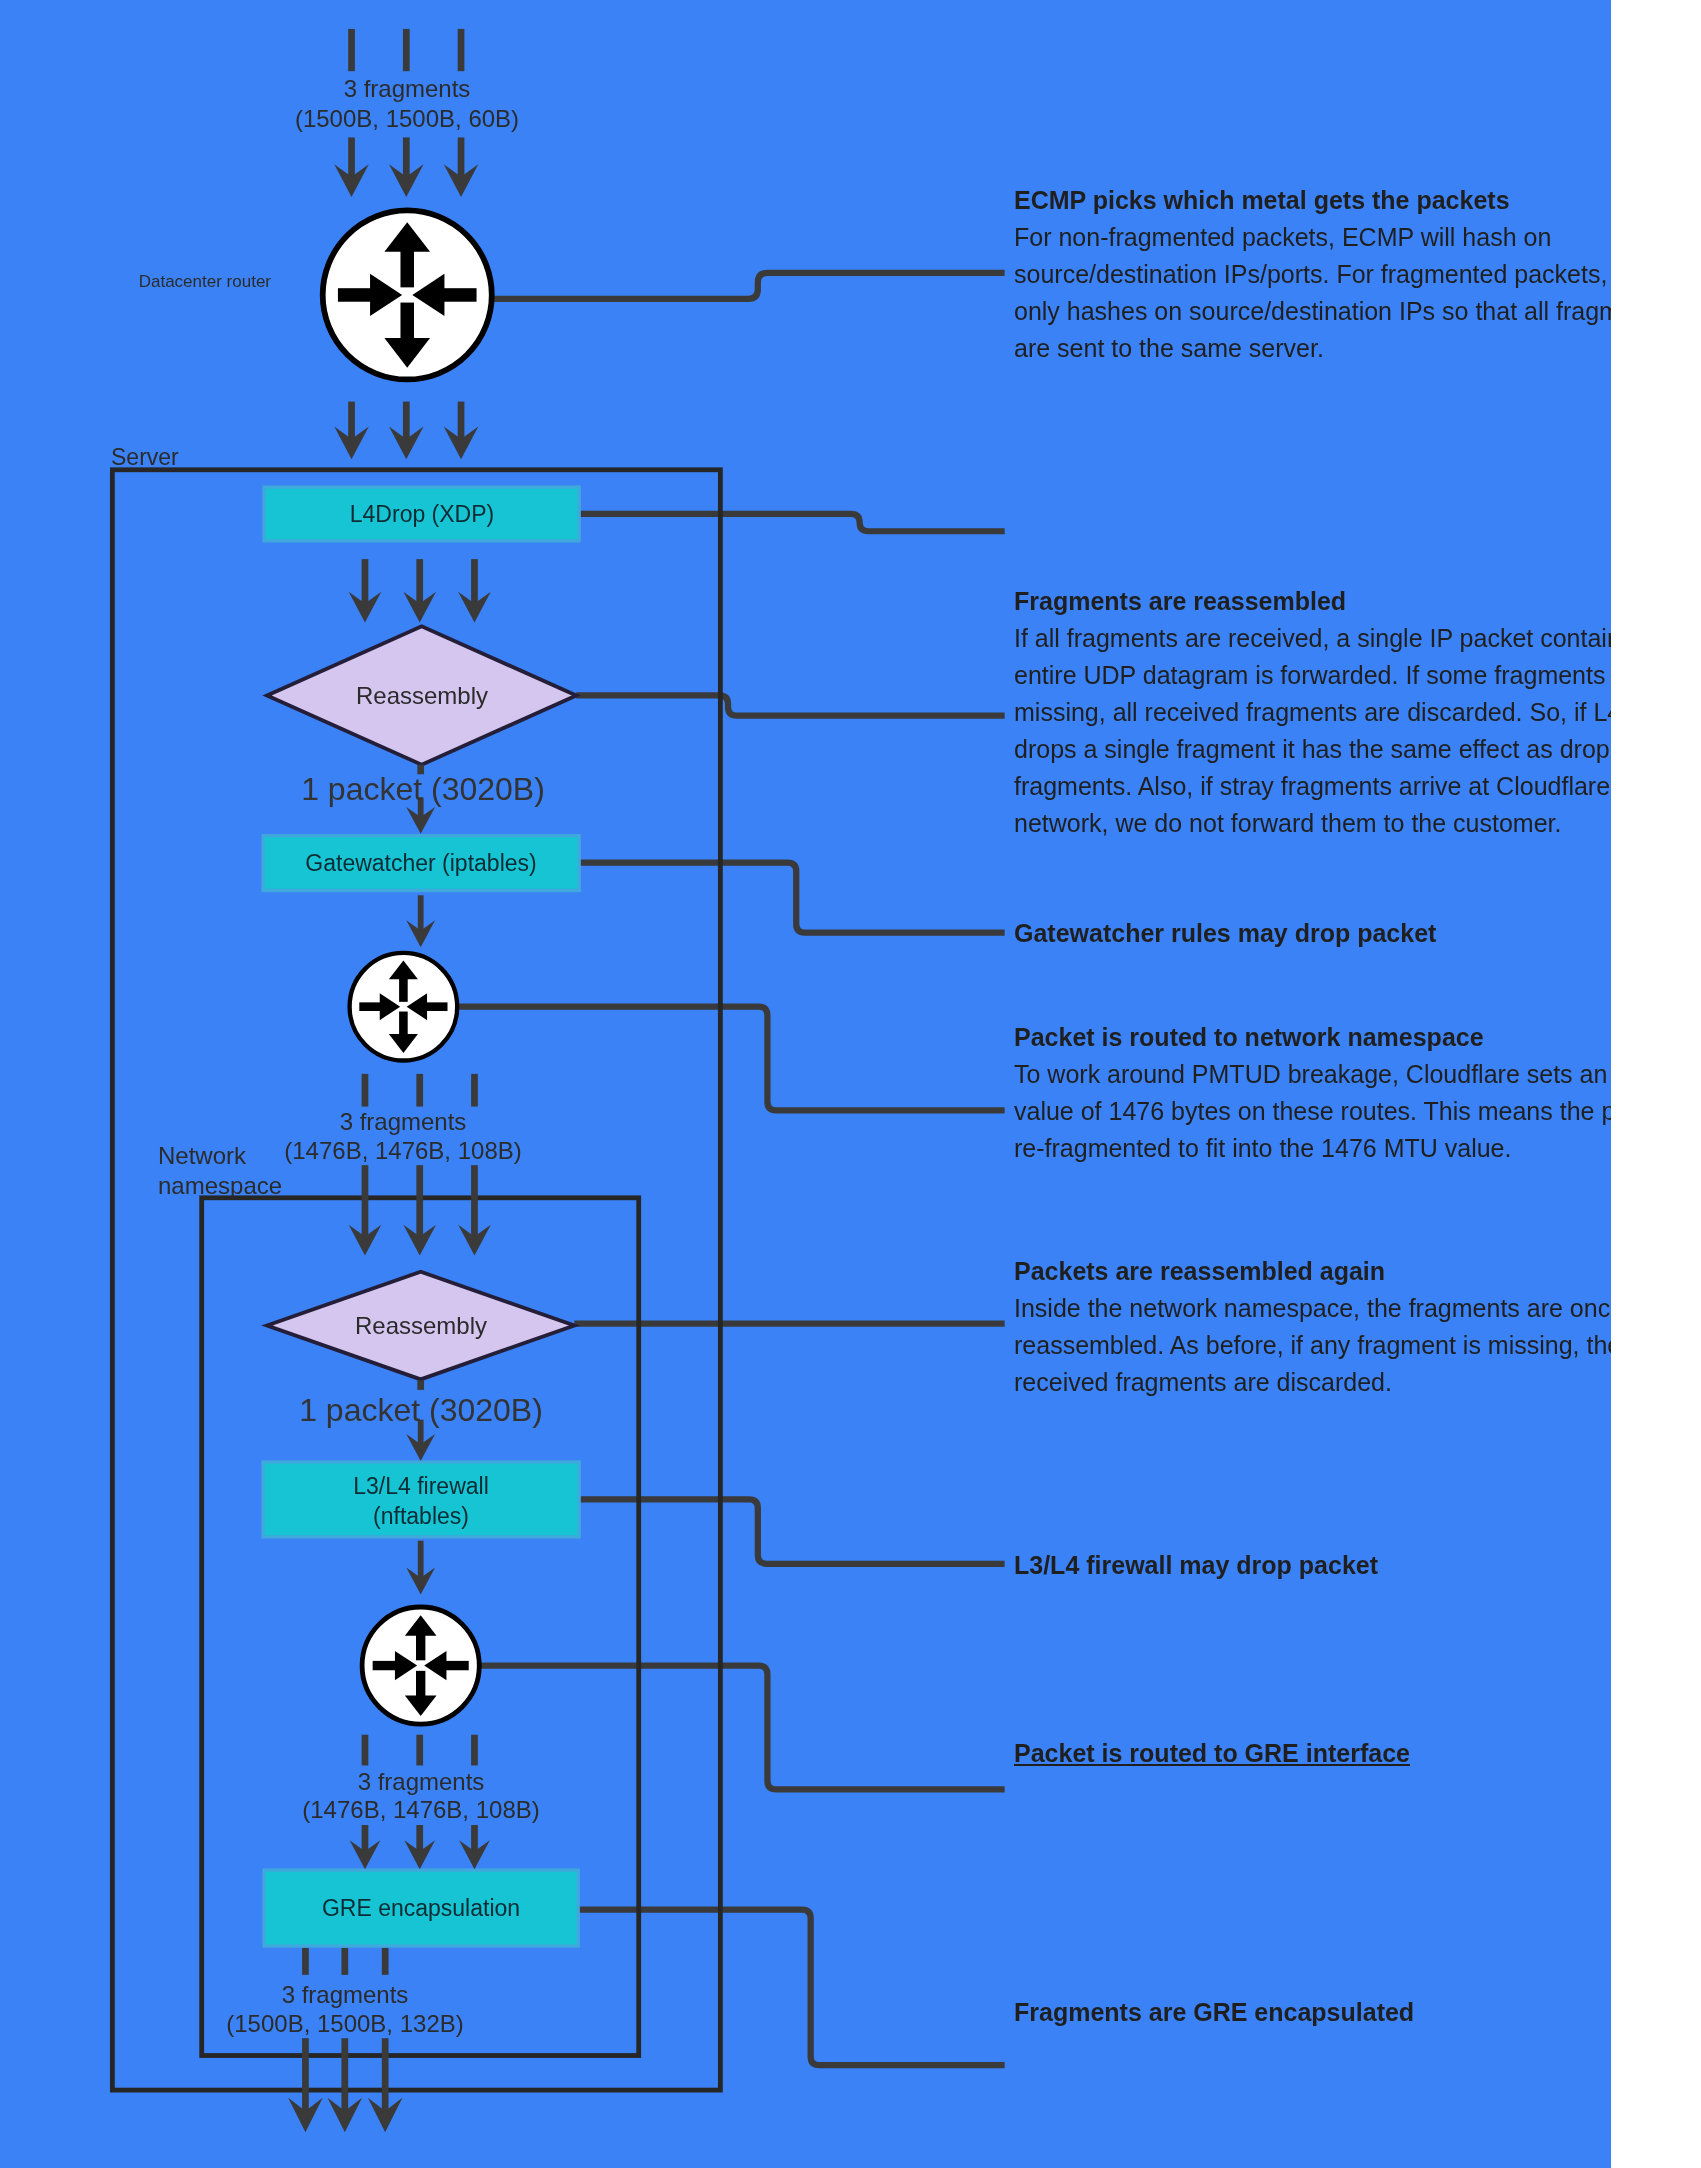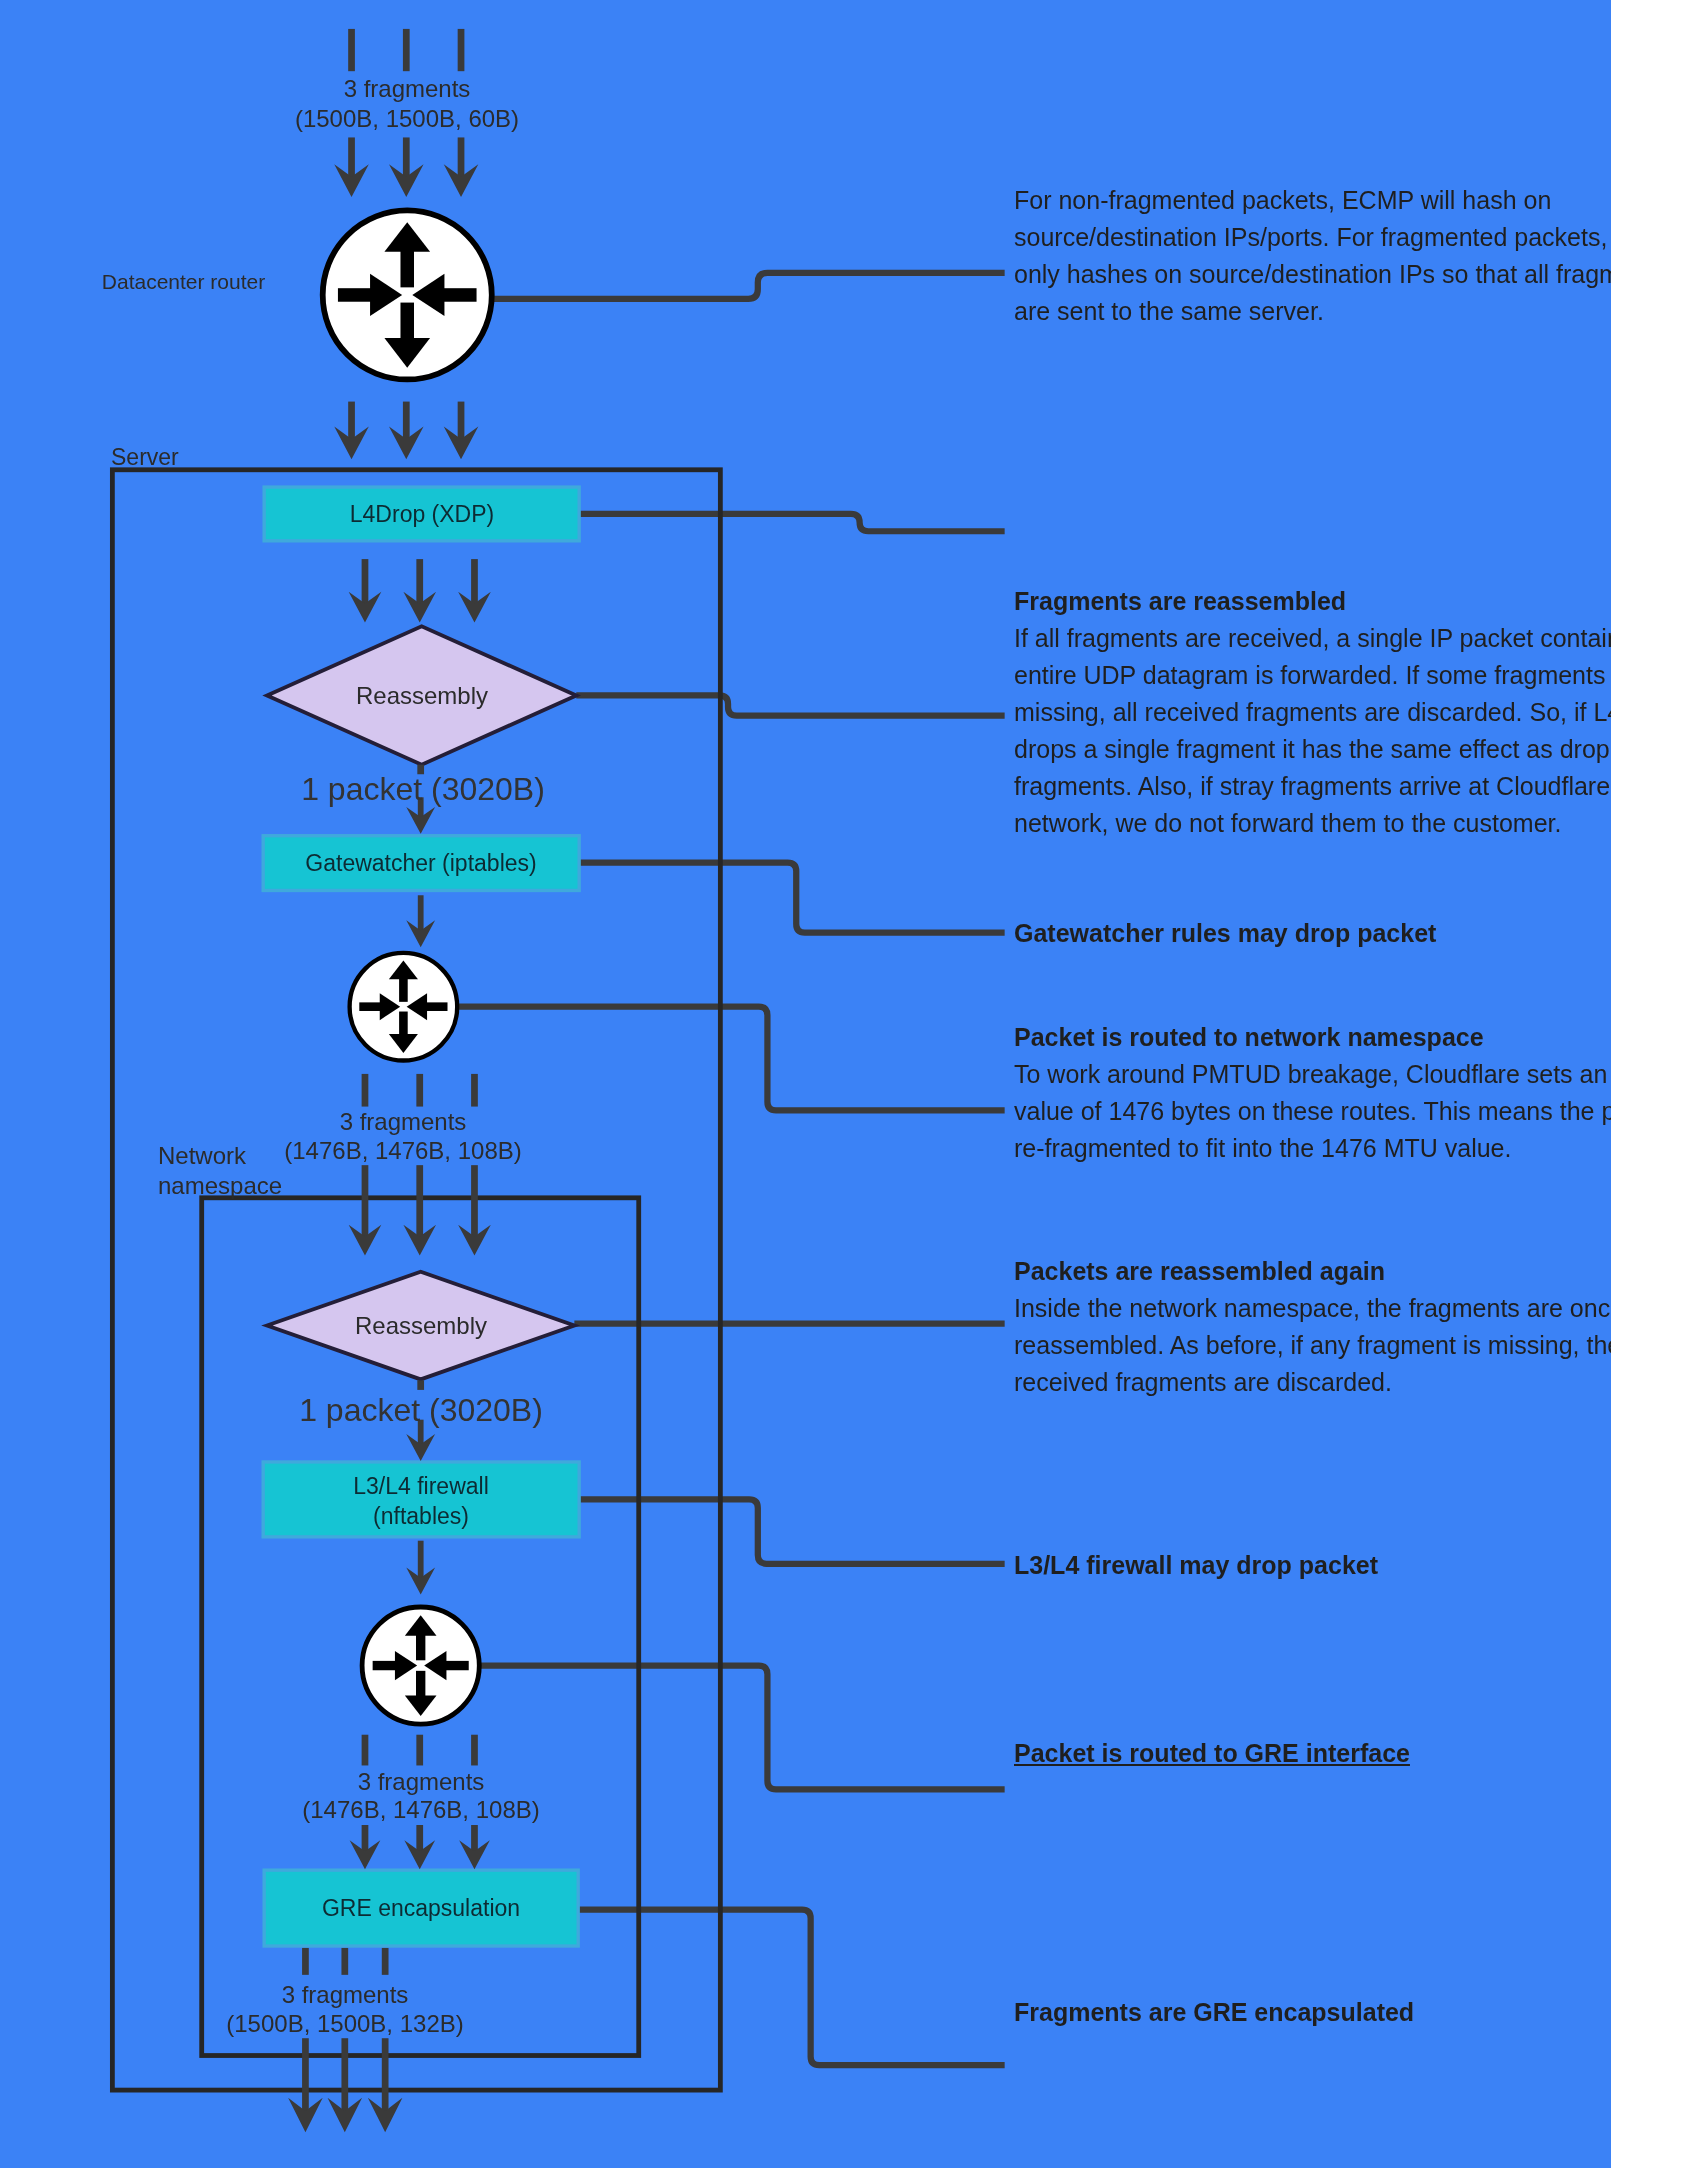--- a/index.html
+++ b/index.html
@@ -5,21 +5,21 @@
   html,body{margin:0;padding:0;background:#ffffff;}
   #stage{position:relative;width:1611px;height:2168px;background:#3b82f6;overflow:hidden;
          font-family:"Liberation Sans", sans-serif;color:#1f1f1f;}
   svg{position:absolute;left:0;top:0;}
   .lbl{position:absolute;transform:translateX(-50%);text-align:center;white-space:nowrap;
        font-size:24px;color:#2b2b2b;}
   .boxlbl{position:absolute;transform:translateX(-50%);text-align:center;white-space:nowrap;
           font-size:23px;color:#0d2b33;}
   .pkt{position:absolute;transform:translateX(-50%);text-align:center;white-space:nowrap;
        font-size:32px;color:#333333;}
-  .side-lbl{position:absolute;font-size:21px;line-height:37px;text-align:center;color:#2b2b2b;}
+  .side-lbl{position:absolute;font-size:17px;line-height:37px;text-align:right;color:#2b2b2b;}
   .corner-lbl{position:absolute;font-size:23px;color:#2b2b2b;}
   .ns-lbl{position:absolute;font-size:24px;line-height:30px;color:#2b2b2b;}
   .ann{position:absolute;left:1014px;width:687px;font-size:25px;line-height:37px;color:#1f1f1f;}
   .ann-h{font-weight:700;}
   .ann-b{font-weight:400;}
 </style>
 </head>
 <body>
 
 <div id="stage">
@@ -174,20 +174,21 @@
 
   <div class="lbl" style="left:421px;top:1768px;">3 fragments</div>
   <div class="lbl" style="left:421px;top:1796px;">(1476B, 1476B, 108B)</div>
 
   <div class="boxlbl" style="left:421px;top:1895px;">GRE encapsulation</div>
 
   <div class="lbl" style="left:345px;top:1981px;">3 fragments</div>
   <div class="lbl" style="left:345px;top:2010px;">(1500B, 1500B, 132B)</div>
 
   <div class="ann" style="top:182px;">
+    <div class="ann-h">ECMP picks which metal gets the packets</div>
     <div class="ann-b">For non-fragmented packets, ECMP will hash on source/destination IPs/ports. For fragmented packets, ECMP only hashes on source/destination IPs so that all fragments are sent to the same server.</div>
   </div>
   <div class="ann" style="top:583px;">
     <div class="ann-h">Fragments are reassembled</div>
     <div class="ann-b">If all fragments are received, a single IP packet containing the entire UDP datagram is forwarded. If some fragments are missing, all received fragments are discarded. So, if L4Drop drops a single fragment it has the same effect as dropping all fragments. Also, if stray fragments arrive at Cloudflare global network, we do not forward them to the customer.</div>
   </div>
   <div class="ann" style="top:915px;">
     <div class="ann-h">Gatewatcher rules may drop packet</div>
   </div>
   <div class="ann" style="top:1019px;">

